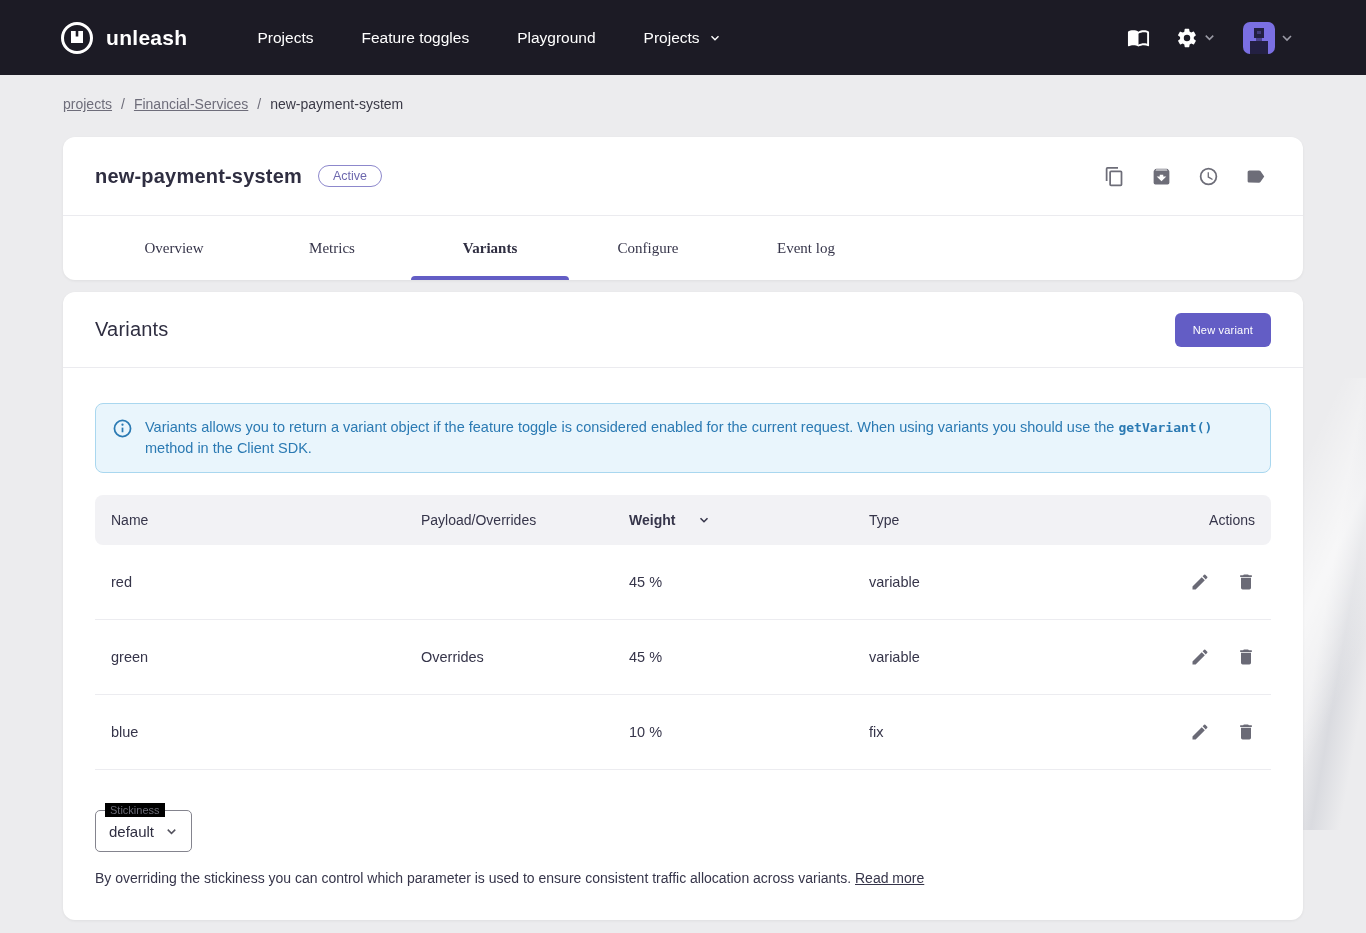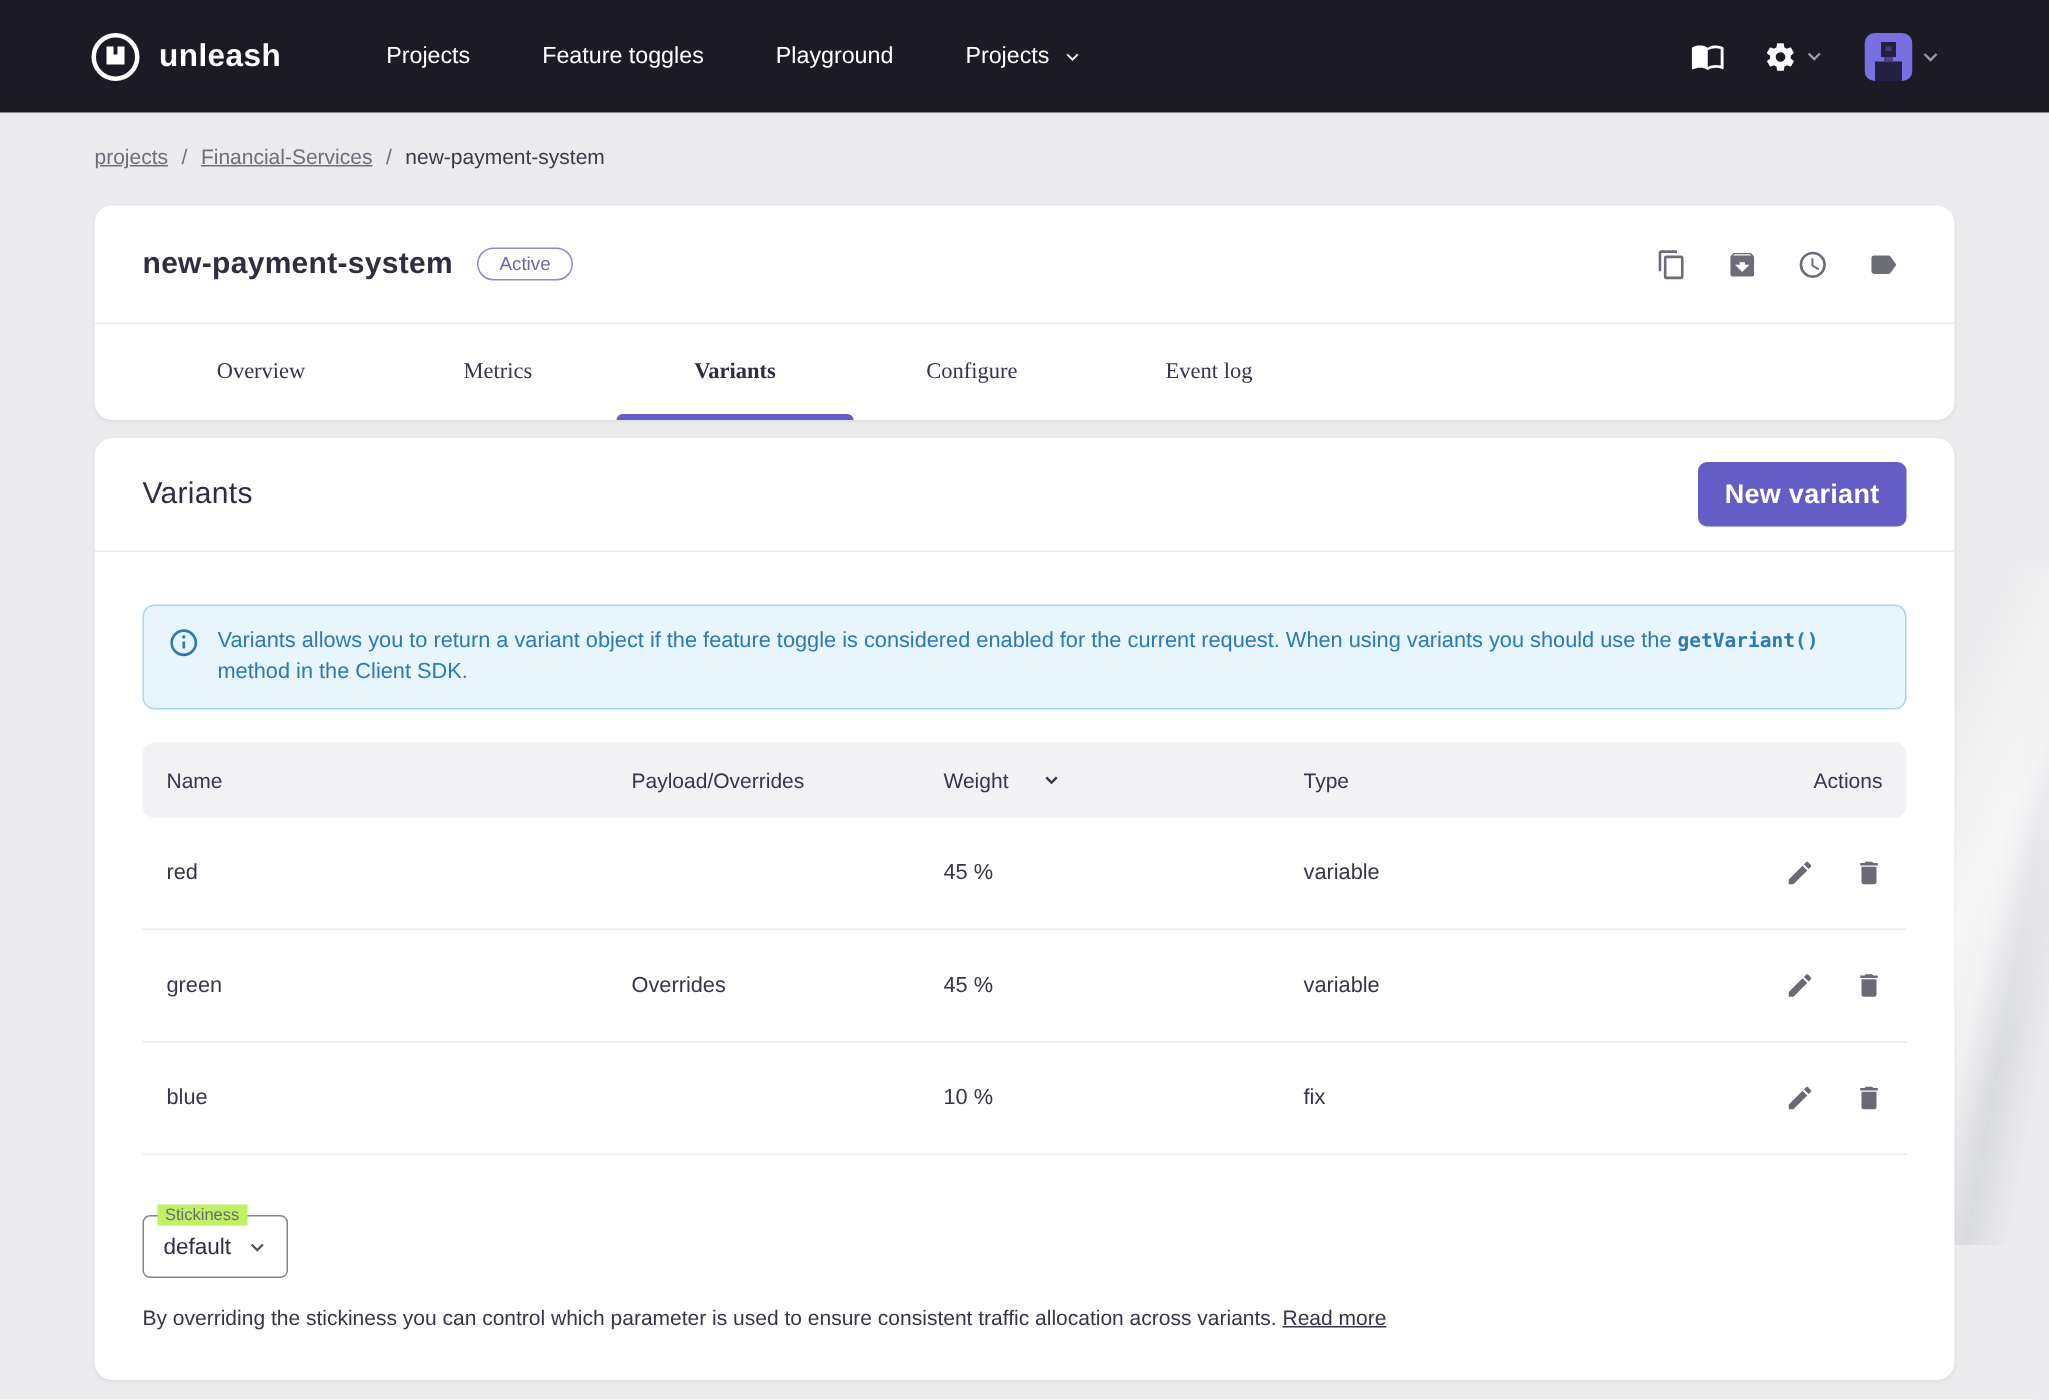--- a/index.html
+++ b/index.html
@@ -62,53 +62,53 @@
   .tab.active::after {
     content:""; position:absolute; left:0; right:0; bottom:0; height:4px;
     background:#635dc5; border-radius:4px 4px 0 0;
   }
 
   
   .main-card { margin-top:12px; padding-bottom:34px; }
   .card-header { height:76px; display:flex; align-items:center; padding:0 32px; border-bottom:1px solid #ebebef; }
   .section-title { font-size:20px; font-weight:500; color:#2f2e41; letter-spacing:.2px; }
   .btn-primary {
-    margin-left:auto; background:#635dc5; color:#fff; font-size:18px; font-weight:700;
+    margin-left:auto; background:#635dc5; color:#fff; font-size:11px; font-weight:400;
     padding:11px 18px; border:none; border-radius:6px; cursor:pointer; font-family:inherit; letter-spacing:.2px;
   }
   .card-body { padding:35px 32px 0; }
 
   
   .alert {
     display:flex; gap:12px; align-items:flex-start;
     background:#e9f5fc; border:1px solid #a9d7ef; border-radius:8px;
     padding:13px 16px; color:#2b7ab3; font-size:14.5px; line-height:1.45;
   }
   .alert svg { flex-shrink:0; margin-top:1px; }
   .alert code { font-family:"DejaVu Sans Mono", monospace; font-weight:700; font-size:13px; }
 
   
   .table { margin-top:22px; }
   .thead, .trow { display:grid; grid-template-columns:310px 208px 240px 280px 1fr; align-items:center; }
   .thead { background:#f2f2f5; border-radius:8px; height:50px; font-size:14px; color:#36354a; }
   .th, .td { padding-left:16px; }
-  .th-weight { display:flex; align-items:center; gap:22px; font-weight:400; cursor:pointer; }
+  .th-weight { display:flex; align-items:center; gap:22px; font-weight:700; cursor:pointer; }
   .th-actions, .td-actions { text-align:right; padding-right:16px; }
   .trow { height:75px; border-bottom:1px solid #ececf0; font-size:14.5px; color:#36354a; }
   .td-actions { display:flex; justify-content:flex-end; gap:16px; padding-right:10px; }
 
   
   .stickiness-wrap { margin-top:40px; }
   .select {
     position:relative; width:97px; height:42px; background:#fff;
     border:1px solid #84848e; border-radius:5px;
     display:flex; align-items:center; gap:10px; padding:0 8px 0 13px; cursor:pointer;
   }
   .select .legend {
-    position:absolute; top:-8px; left:9px; background:#bef264; padding:0 5px;
+    position:absolute; top:-8px; left:9px; background:#000000; padding:0 5px;
     font-size:11px; color:#6a6a76; line-height:1.3;
   }
   .select .value { font-size:15px; color:#2f2e41; }
 
   .footer-text { margin-top:18px; font-size:14px; color:#36354a; }
   .footer-text a { color:#36354a; text-decoration:underline; cursor:pointer; }
 </style>
 </head>
 <body>
 

